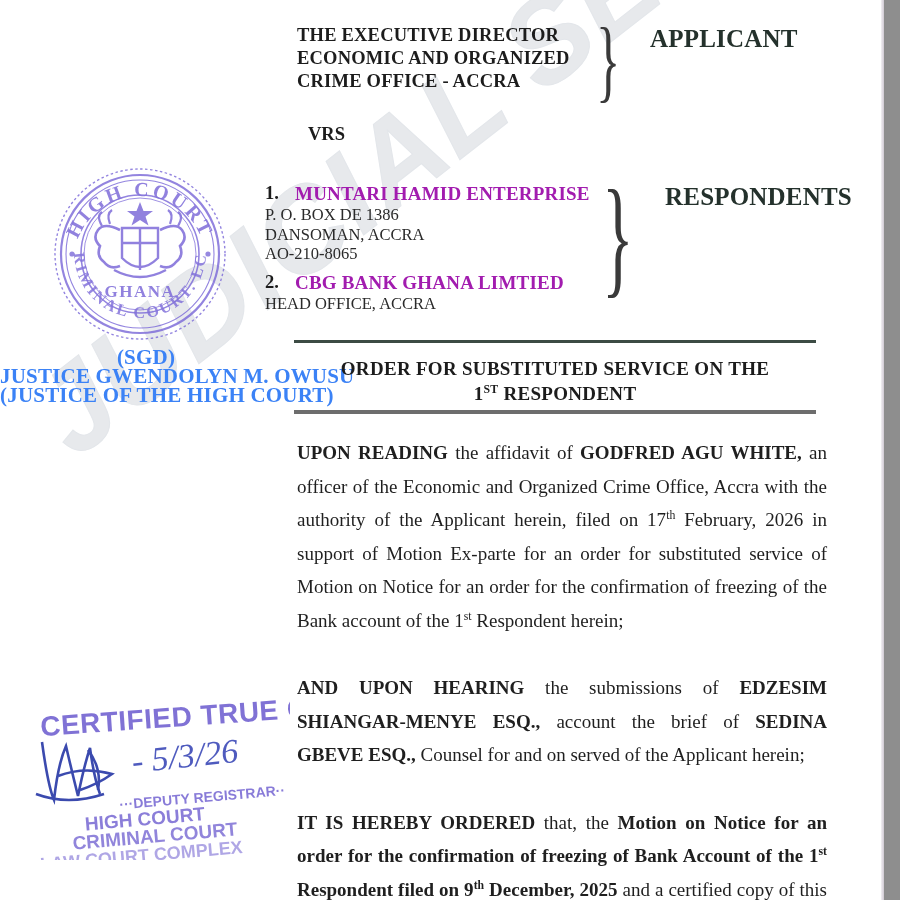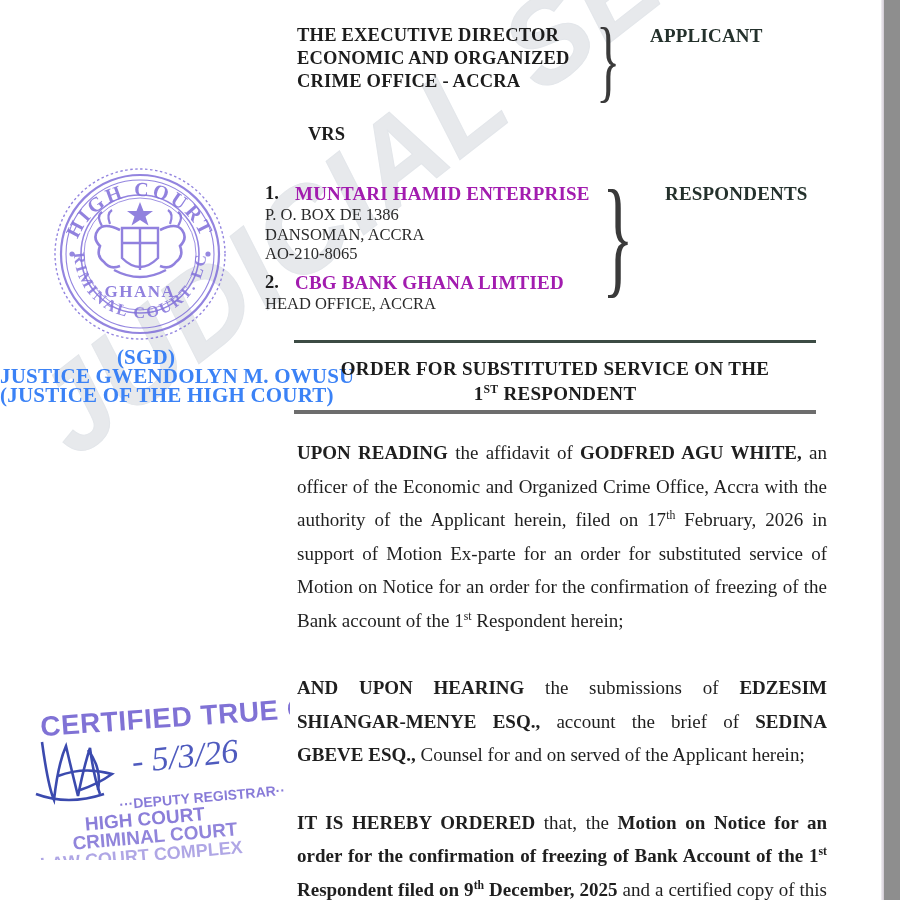--- a/index.html
+++ b/index.html
@@ -69,21 +69,21 @@
     font-weight: bold;
     font-size: 18.5px;
     line-height: 23px;
     color: #1c1c1c;
     letter-spacing: 0.2px;
     white-space: nowrap;
   }
   .role-label {
     font-family: "Liberation Serif", serif;
     font-weight: bold;
-    font-size: 19px;
+    font-size: 25px;
     color: #24312c;
     letter-spacing: 0.2px;
     white-space: nowrap;
     text-align: right;
   }
   #applicant-label { left: 650px; top: 25px; }
   #respondents-label { left: 665px; top: 183px; }
 
   #vrs-label {
     left: 308px;

